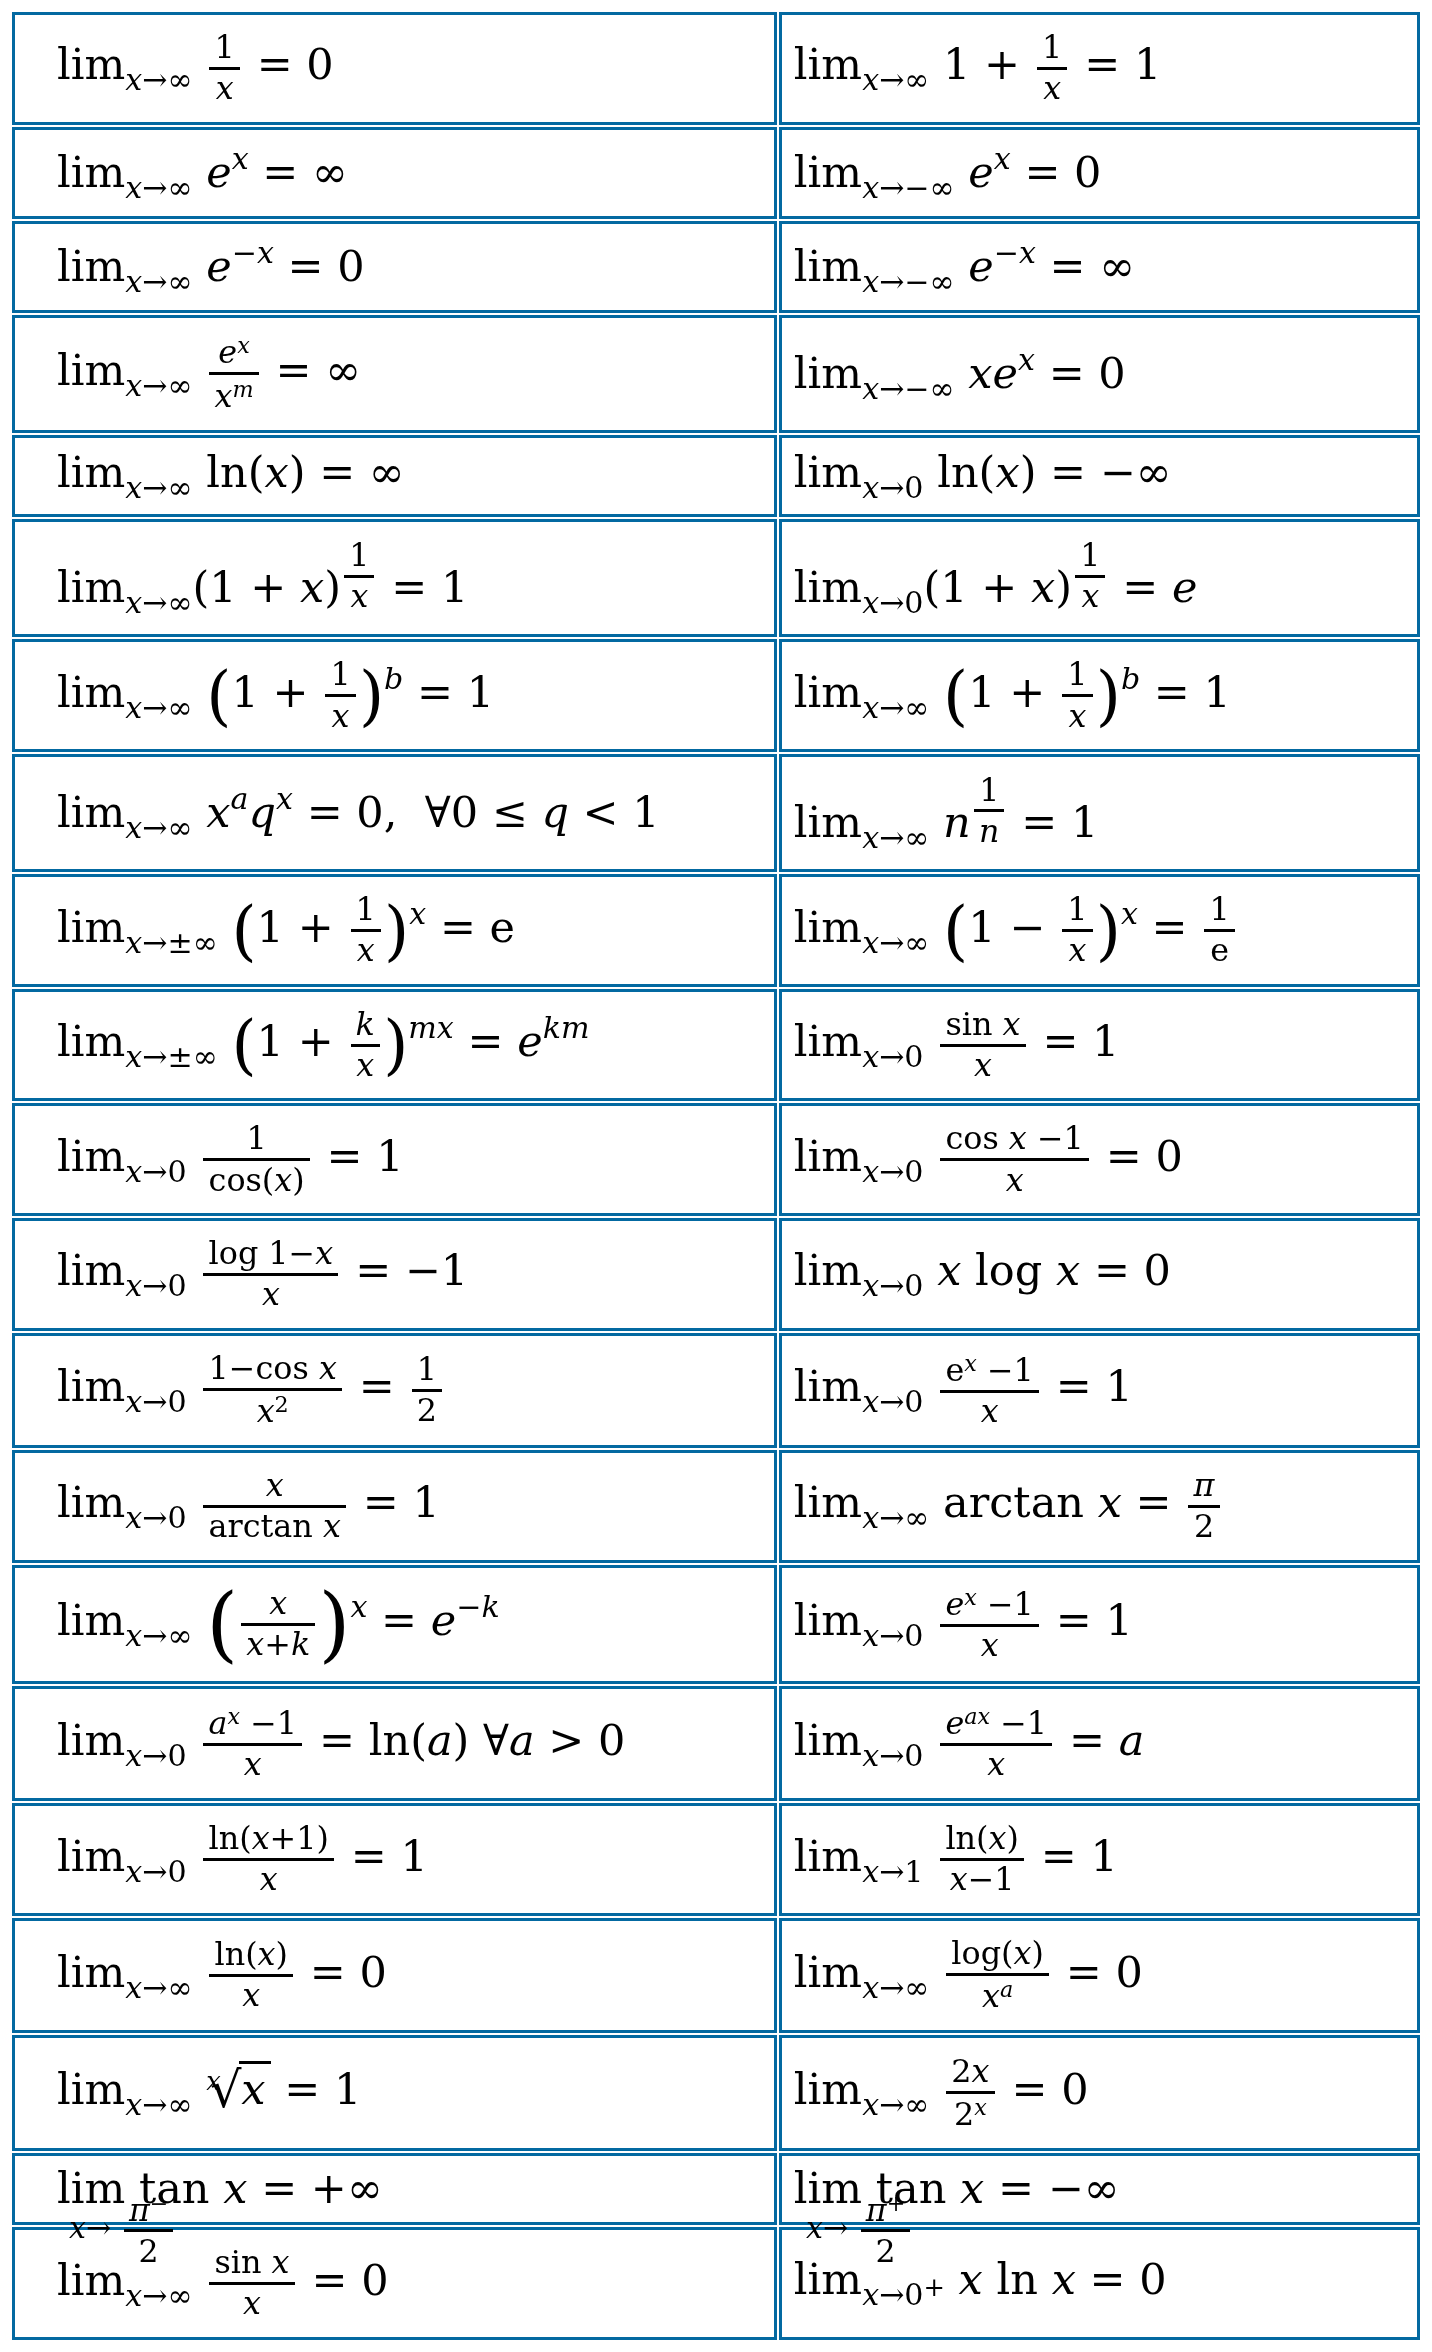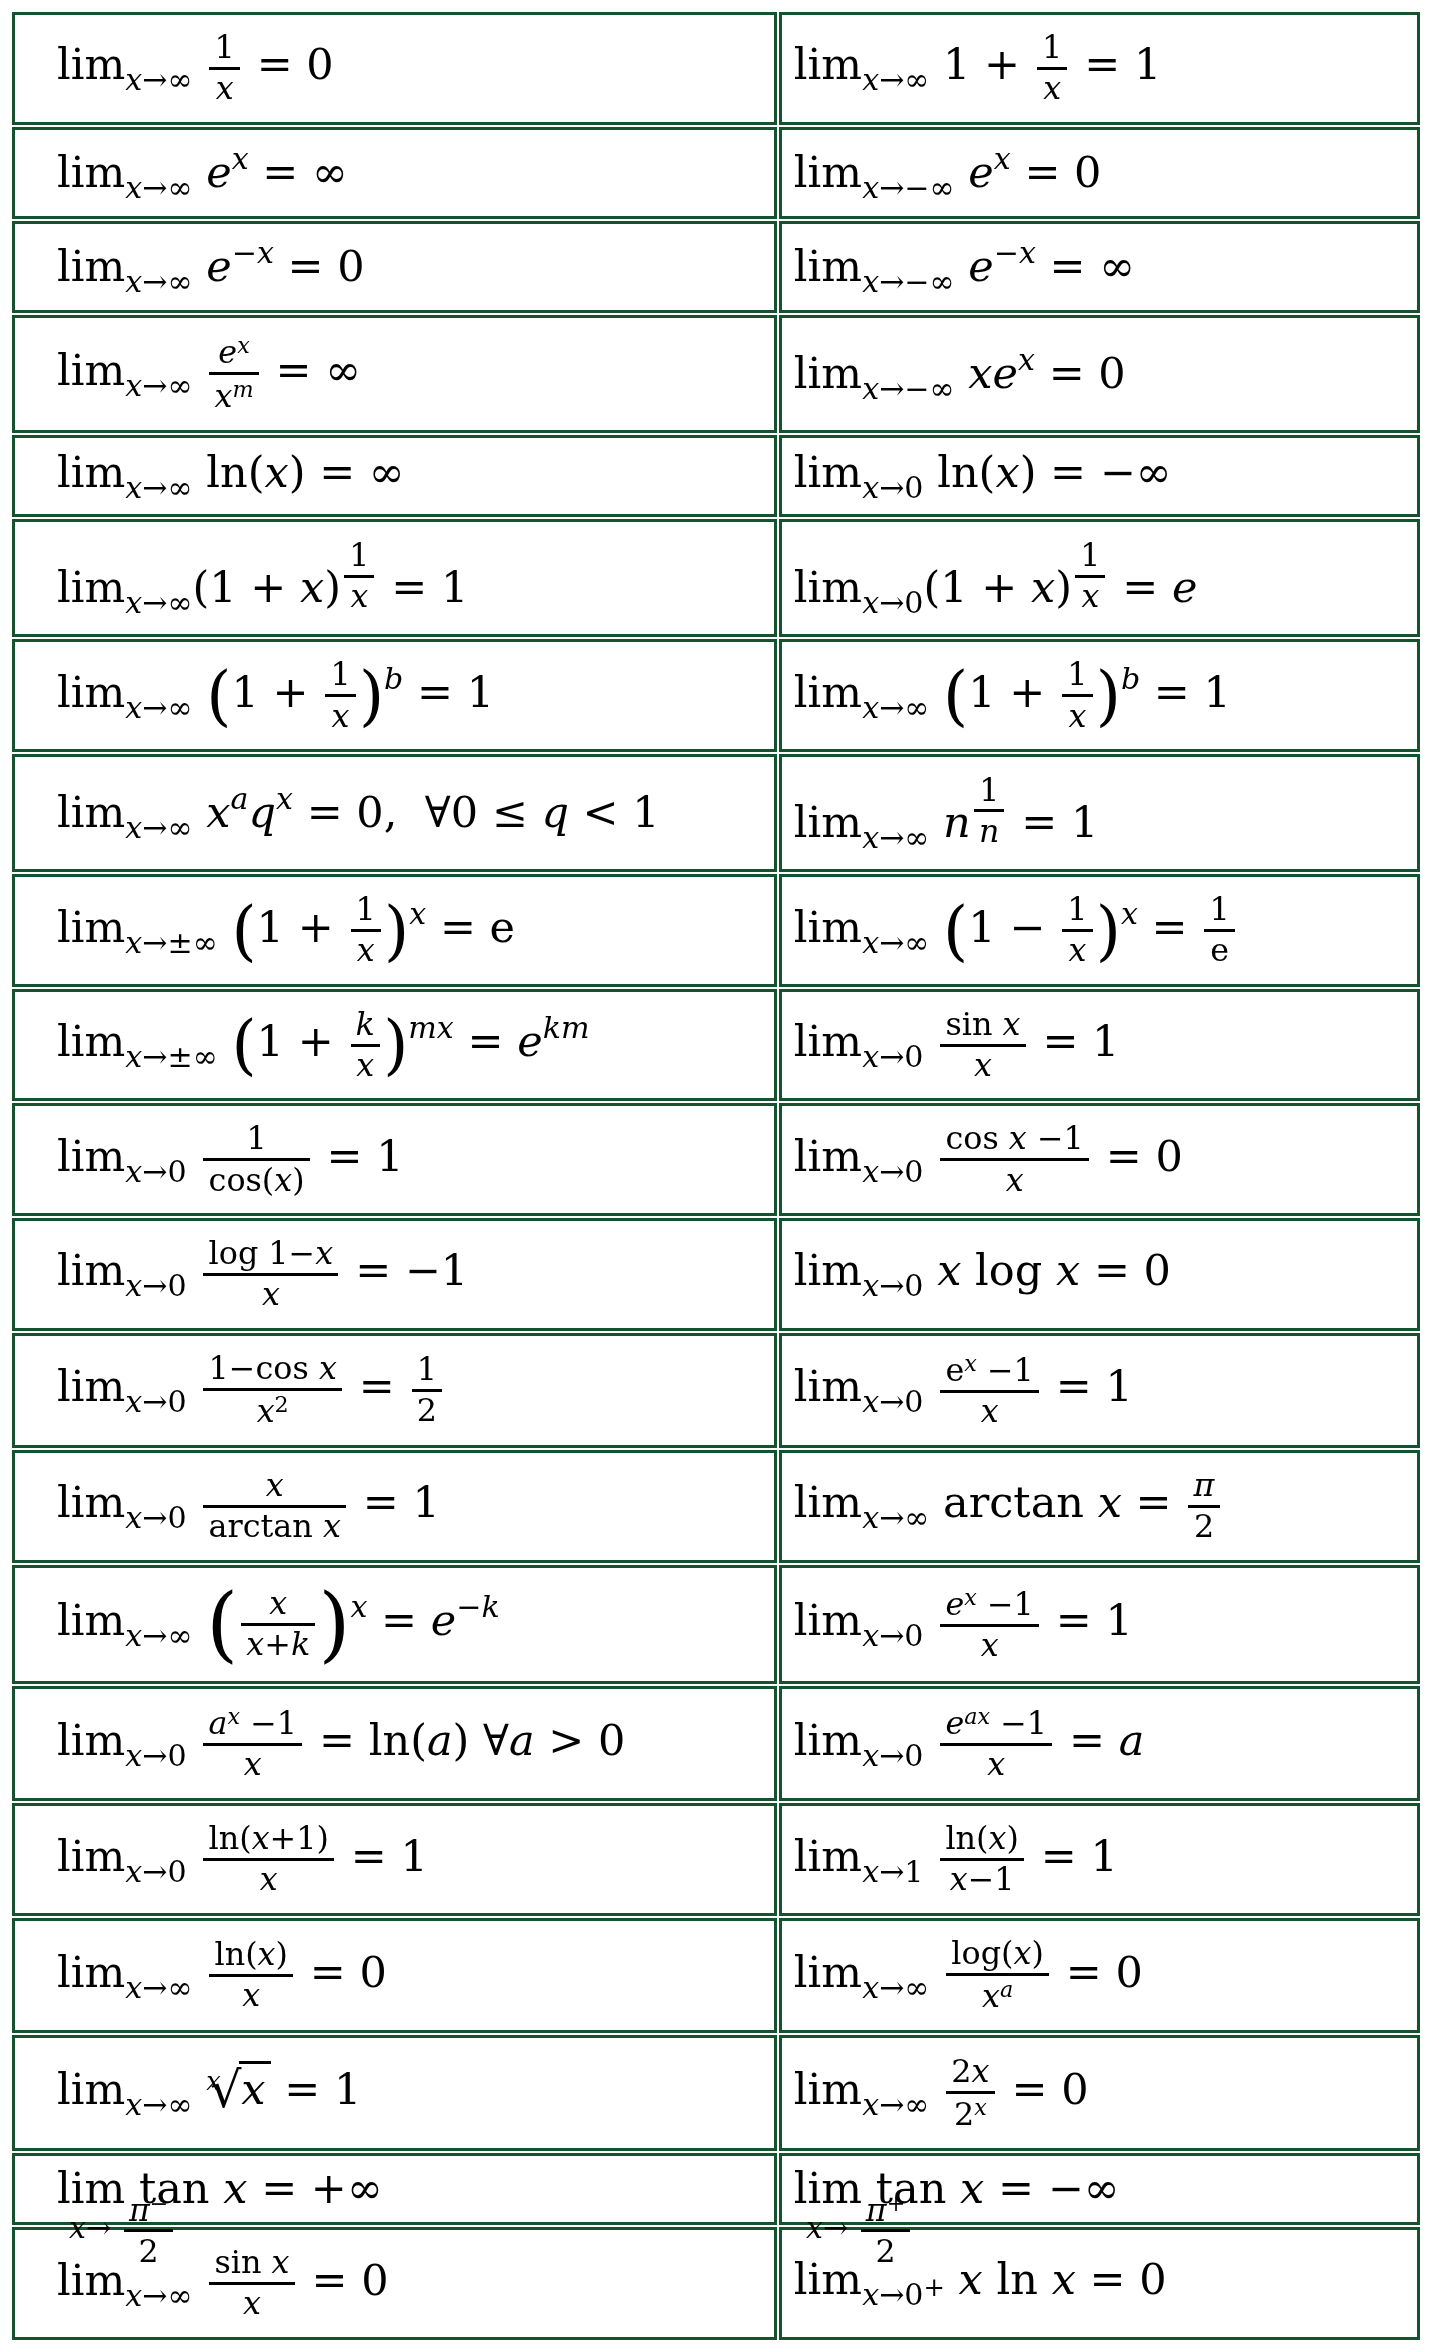--- a/index.html
+++ b/index.html
@@ -7,21 +7,21 @@
     width:1432px;height:2352px;box-sizing:border-box;
     padding:10px 10px;
     background:#ffffff;color:#000;
     font-family:"DejaVu Serif","Liberation Serif",serif;
   }
   table.limits{
     border-collapse:separate;border-spacing:2.5px;
     width:1412px;height:2332px;table-layout:fixed;
   }
   td.cell{
-    border:3px solid #14532d;
+    border:3px solid #0369a1;
     vertical-align:middle;
     font-size:43px;line-height:1.1;
     padding:0 6px 0 42px;
     white-space:nowrap;overflow:visible;
     background:#ffffff;
   }
   td.c2{padding-left:12px;}
   .rm{font-style:normal;}
   .it{font-style:italic;}
   .sb{font-size:.70em;vertical-align:-0.35em;}

